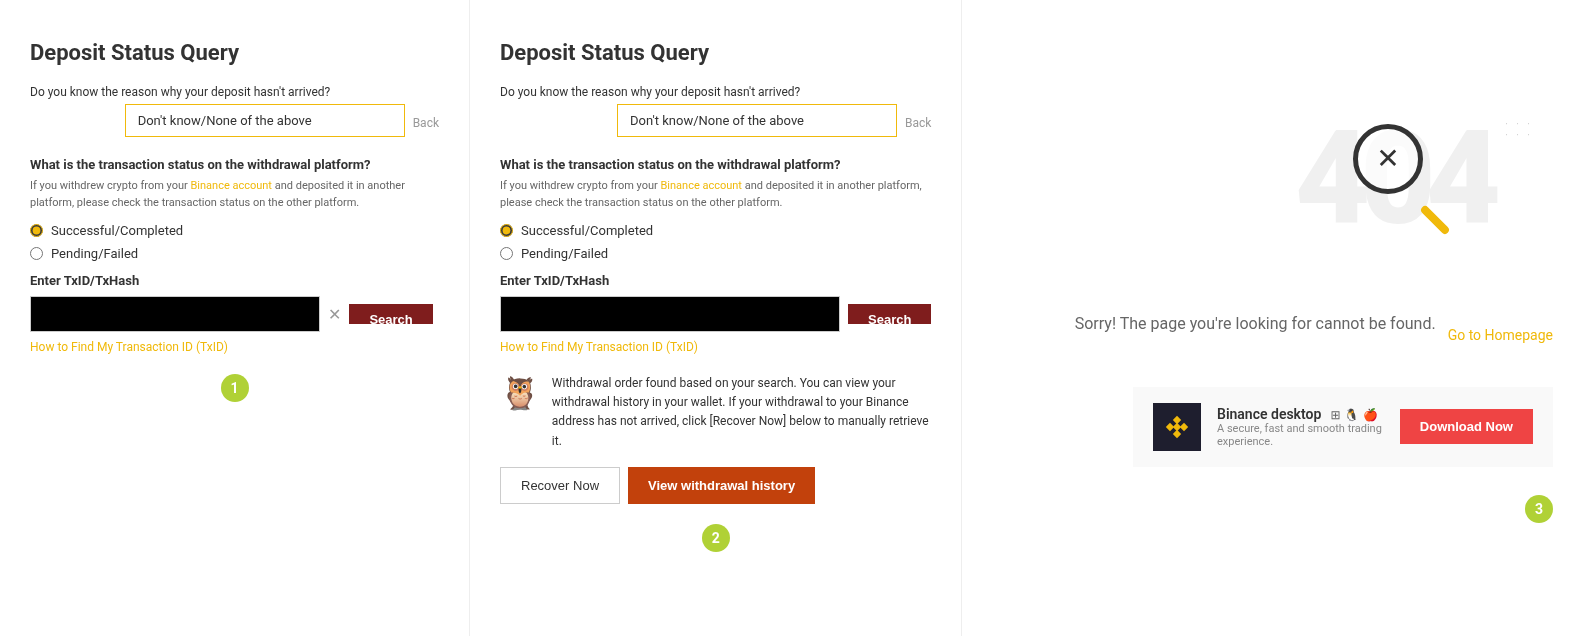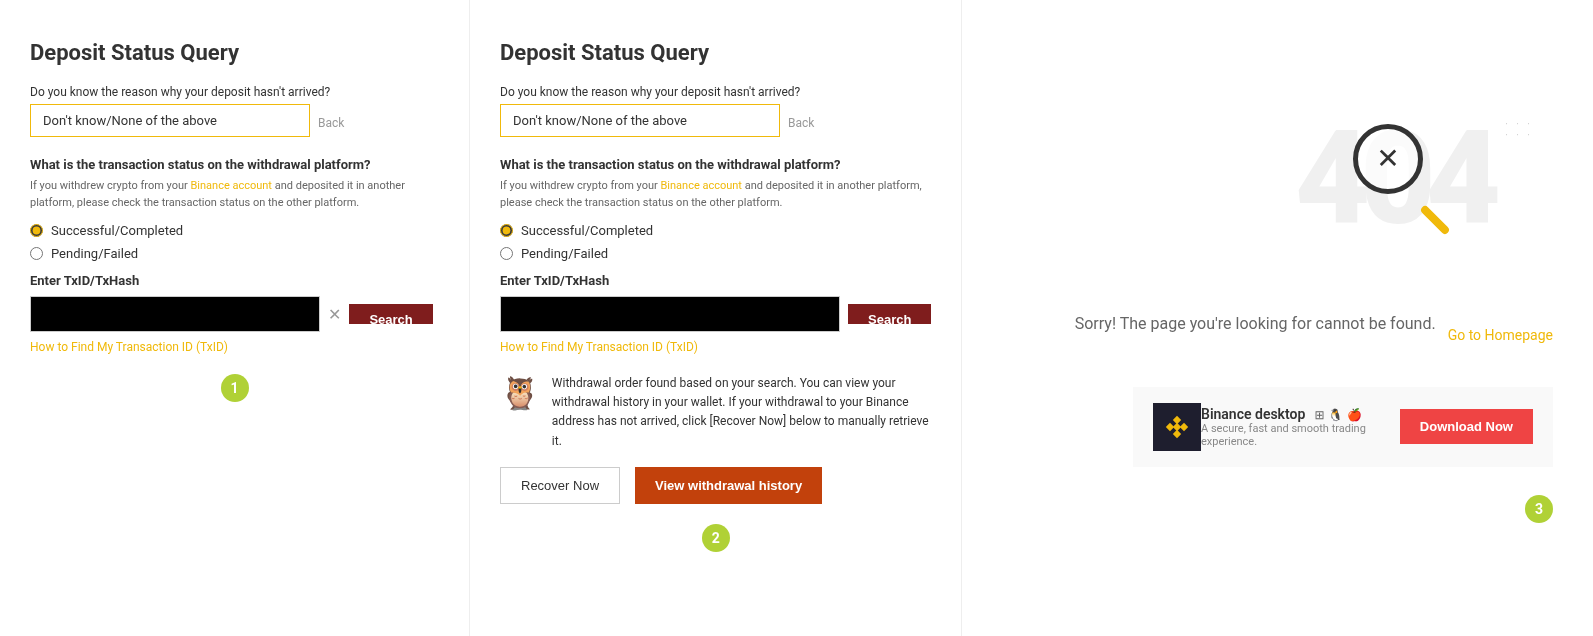--- a/index.html
+++ b/index.html
@@ -45,20 +45,21 @@
       color: #999;
       font-size: 12px;
       cursor: pointer;
       text-decoration: none;
       margin-left: 8px;
     }
     .row-inline {
       display: flex;
       align-items: center;
       margin-bottom: 16px;
+      justify-content: flex-end;
     }
     .section-title {
       font-size: 13px;
       font-weight: 700;
       margin-bottom: 6px;
       margin-top: 16px;
     }
     .section-desc {
       font-size: 11px;
       color: #666;
@@ -153,21 +154,21 @@
       line-height: 1.6;
     }
     .result-row {
       display: flex;
       align-items: flex-start;
       margin-top: 20px;
       margin-bottom: 16px;
     }
     .action-buttons {
       display: flex;
-      gap: 15px;
+      gap: 8px;
       margin-top: 12px;
     }
     .recover-btn {
       background: #fff;
       border: 1px solid #ccc;
       padding: 10px 20px;
       font-size: 13px;
       cursor: pointer;
       color: #333;
     }
@@ -242,20 +243,21 @@
     }
     .homepage-link {
       color: #F0B90B;
       text-decoration: none;
       font-size: 14px;
       cursor: pointer;
     }
     .binance-card {
       display: flex;
       align-items: center;
+      gap: 16px;
       border: none;
       background: #f9f9f9;
       padding: 16px 20px;
       width: 420px;
       margin-top: 10px;
     }
     .binance-logo {
       width: 48px;
       height: 48px;
       background: #1E1E2E;

